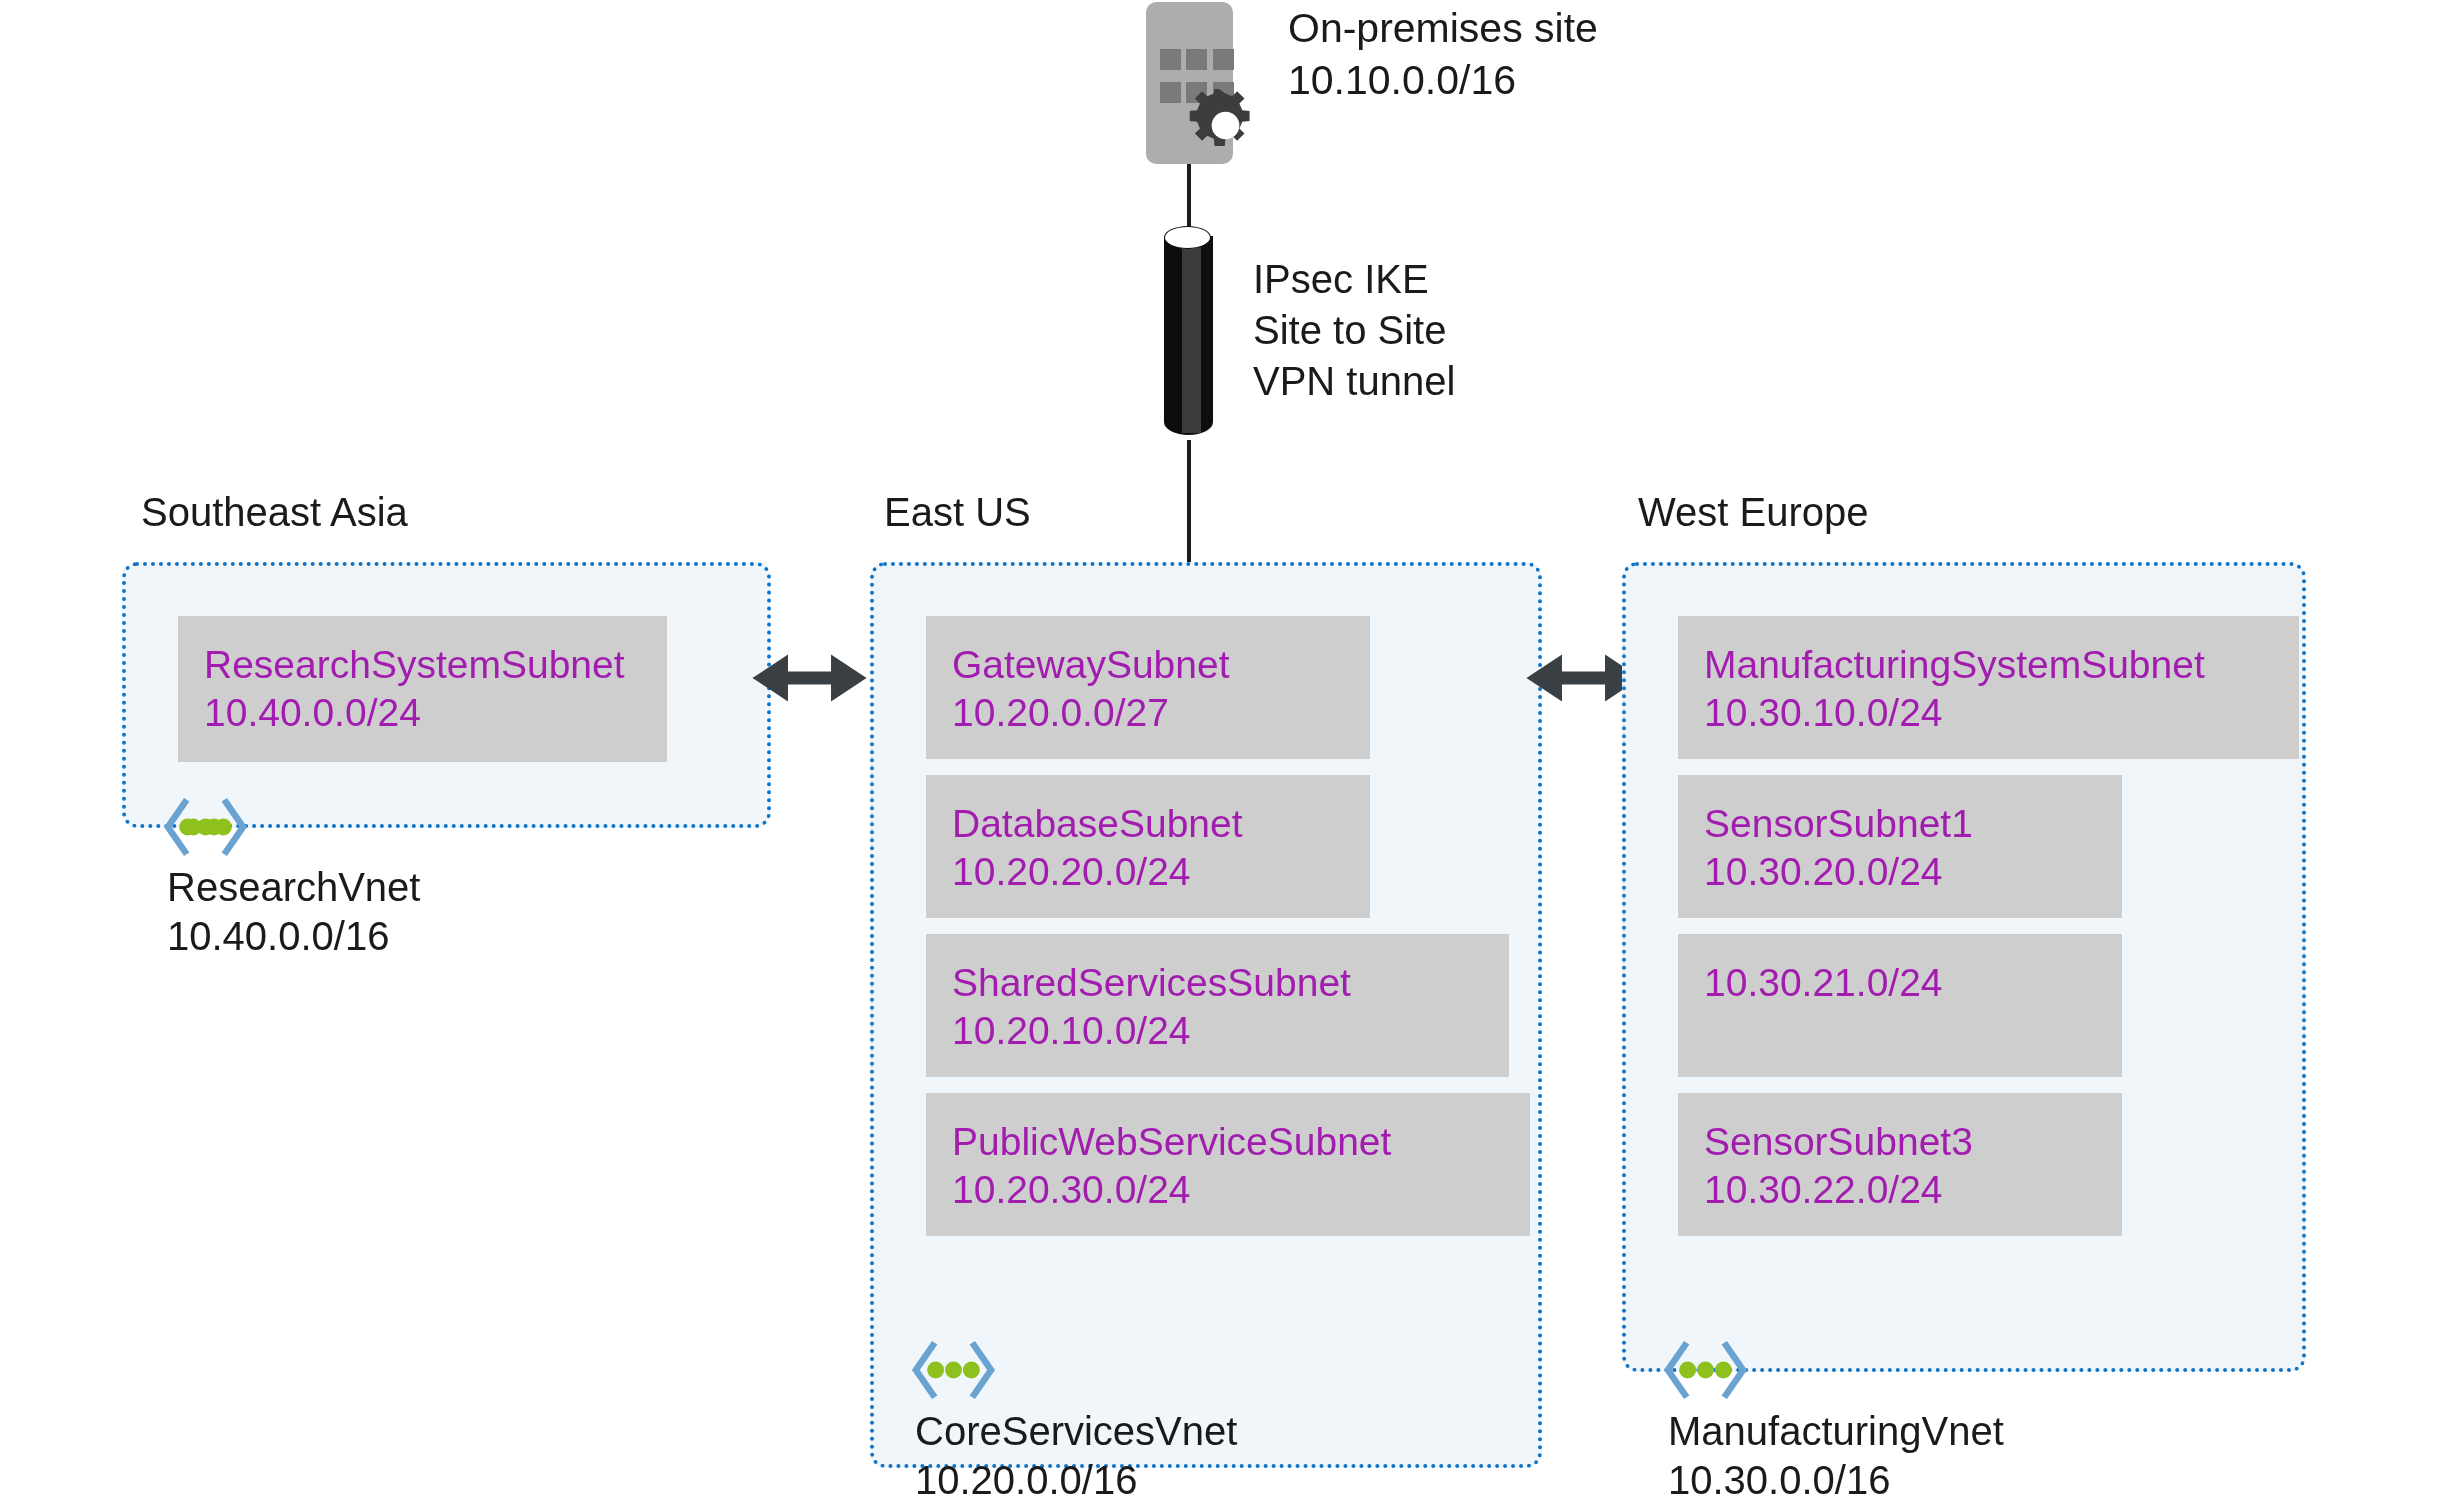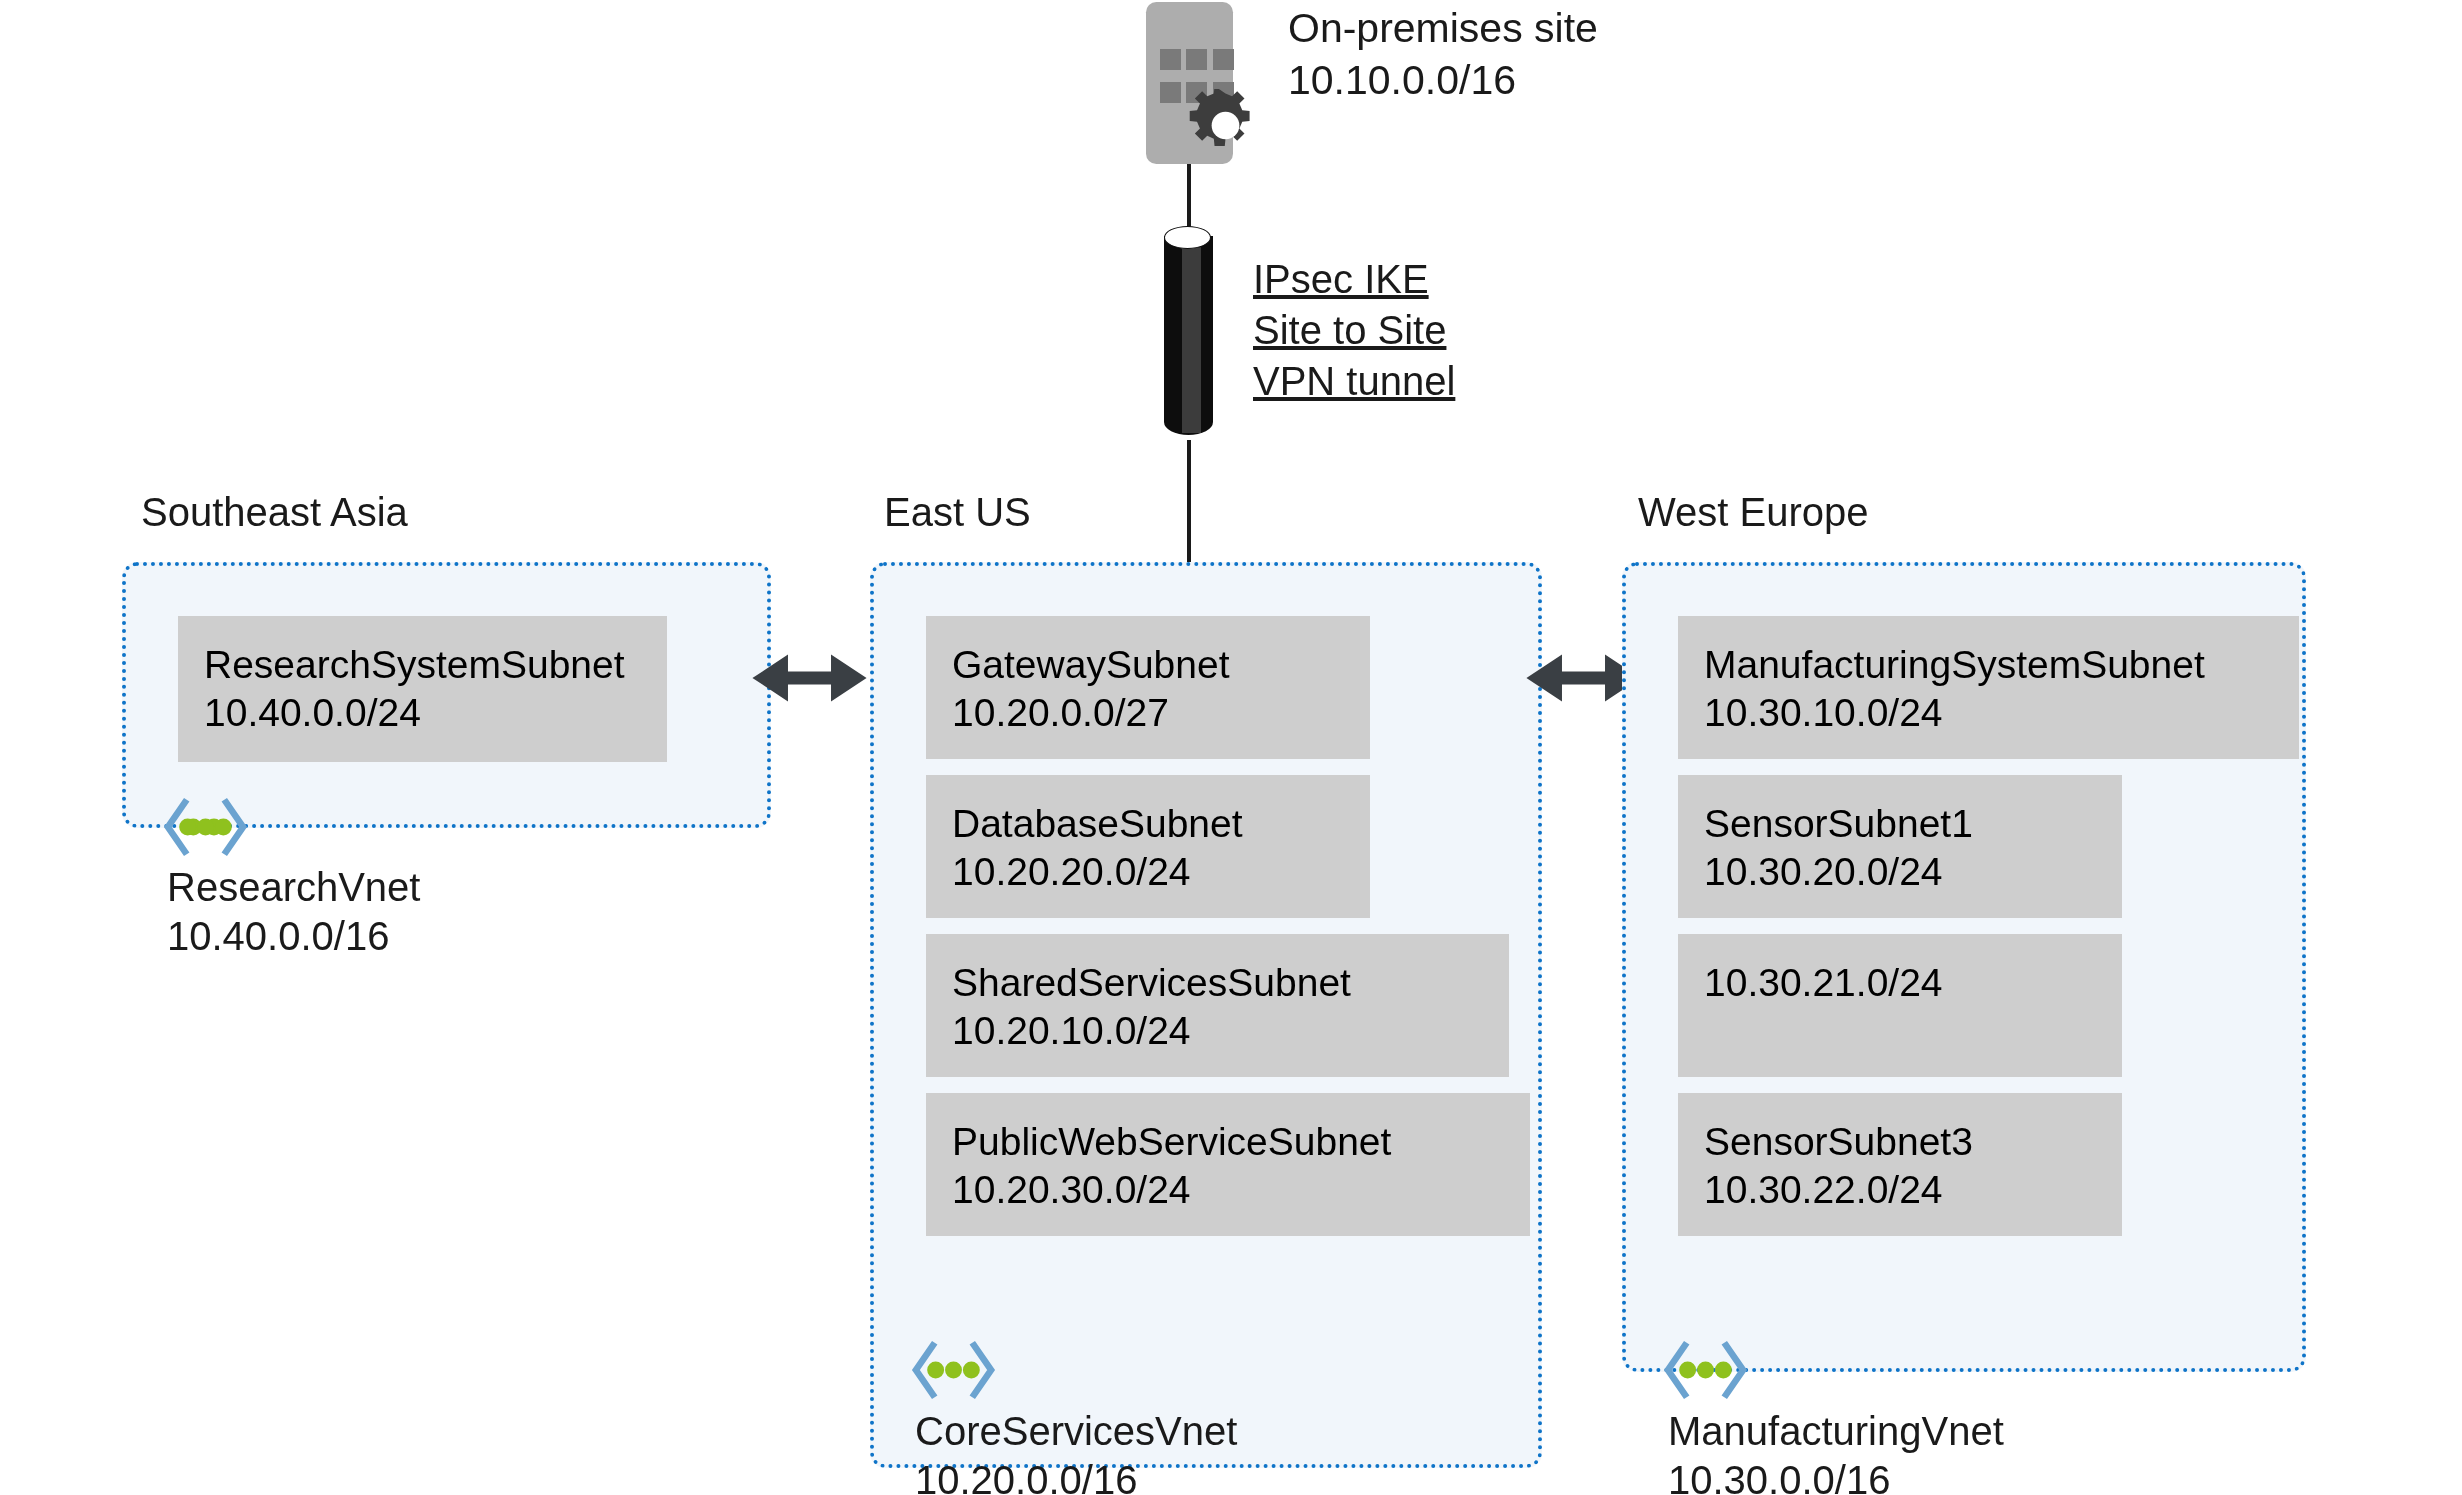--- a/index.html
+++ b/index.html
@@ -105,21 +105,20 @@
     background: #ffffff;
   }
   #tunnel-label {
     left: 1253px;
     top: 254px;
     width: 376px;
     font-size: 40px;
     line-height: 51px;
     color: #1a1a1a;
     white-space: nowrap;
-    text-decoration: underline;
   }
 
   
   .region-label {
     font-size: 40px;
     line-height: 43px;
     color: #1a1a1a;
     white-space: nowrap;
   }
   #region-label-sea { left: 141px;  top: 491px; }
@@ -142,21 +141,21 @@
   .subnet {
     position: absolute;
     background: #cecece;
     box-sizing: border-box;
     padding: 24.5px 0 0 26px;
   }
   .subnet-name,
   .subnet-cidr {
     font-size: 39px;
     line-height: 48px;
-    color: #000000;
+    color: #a21caf;
     white-space: nowrap;
     display: block;
   }
 
   
   .vnet-icon {
     position: absolute;
     width: 87px;
     height: 62px;
   }

